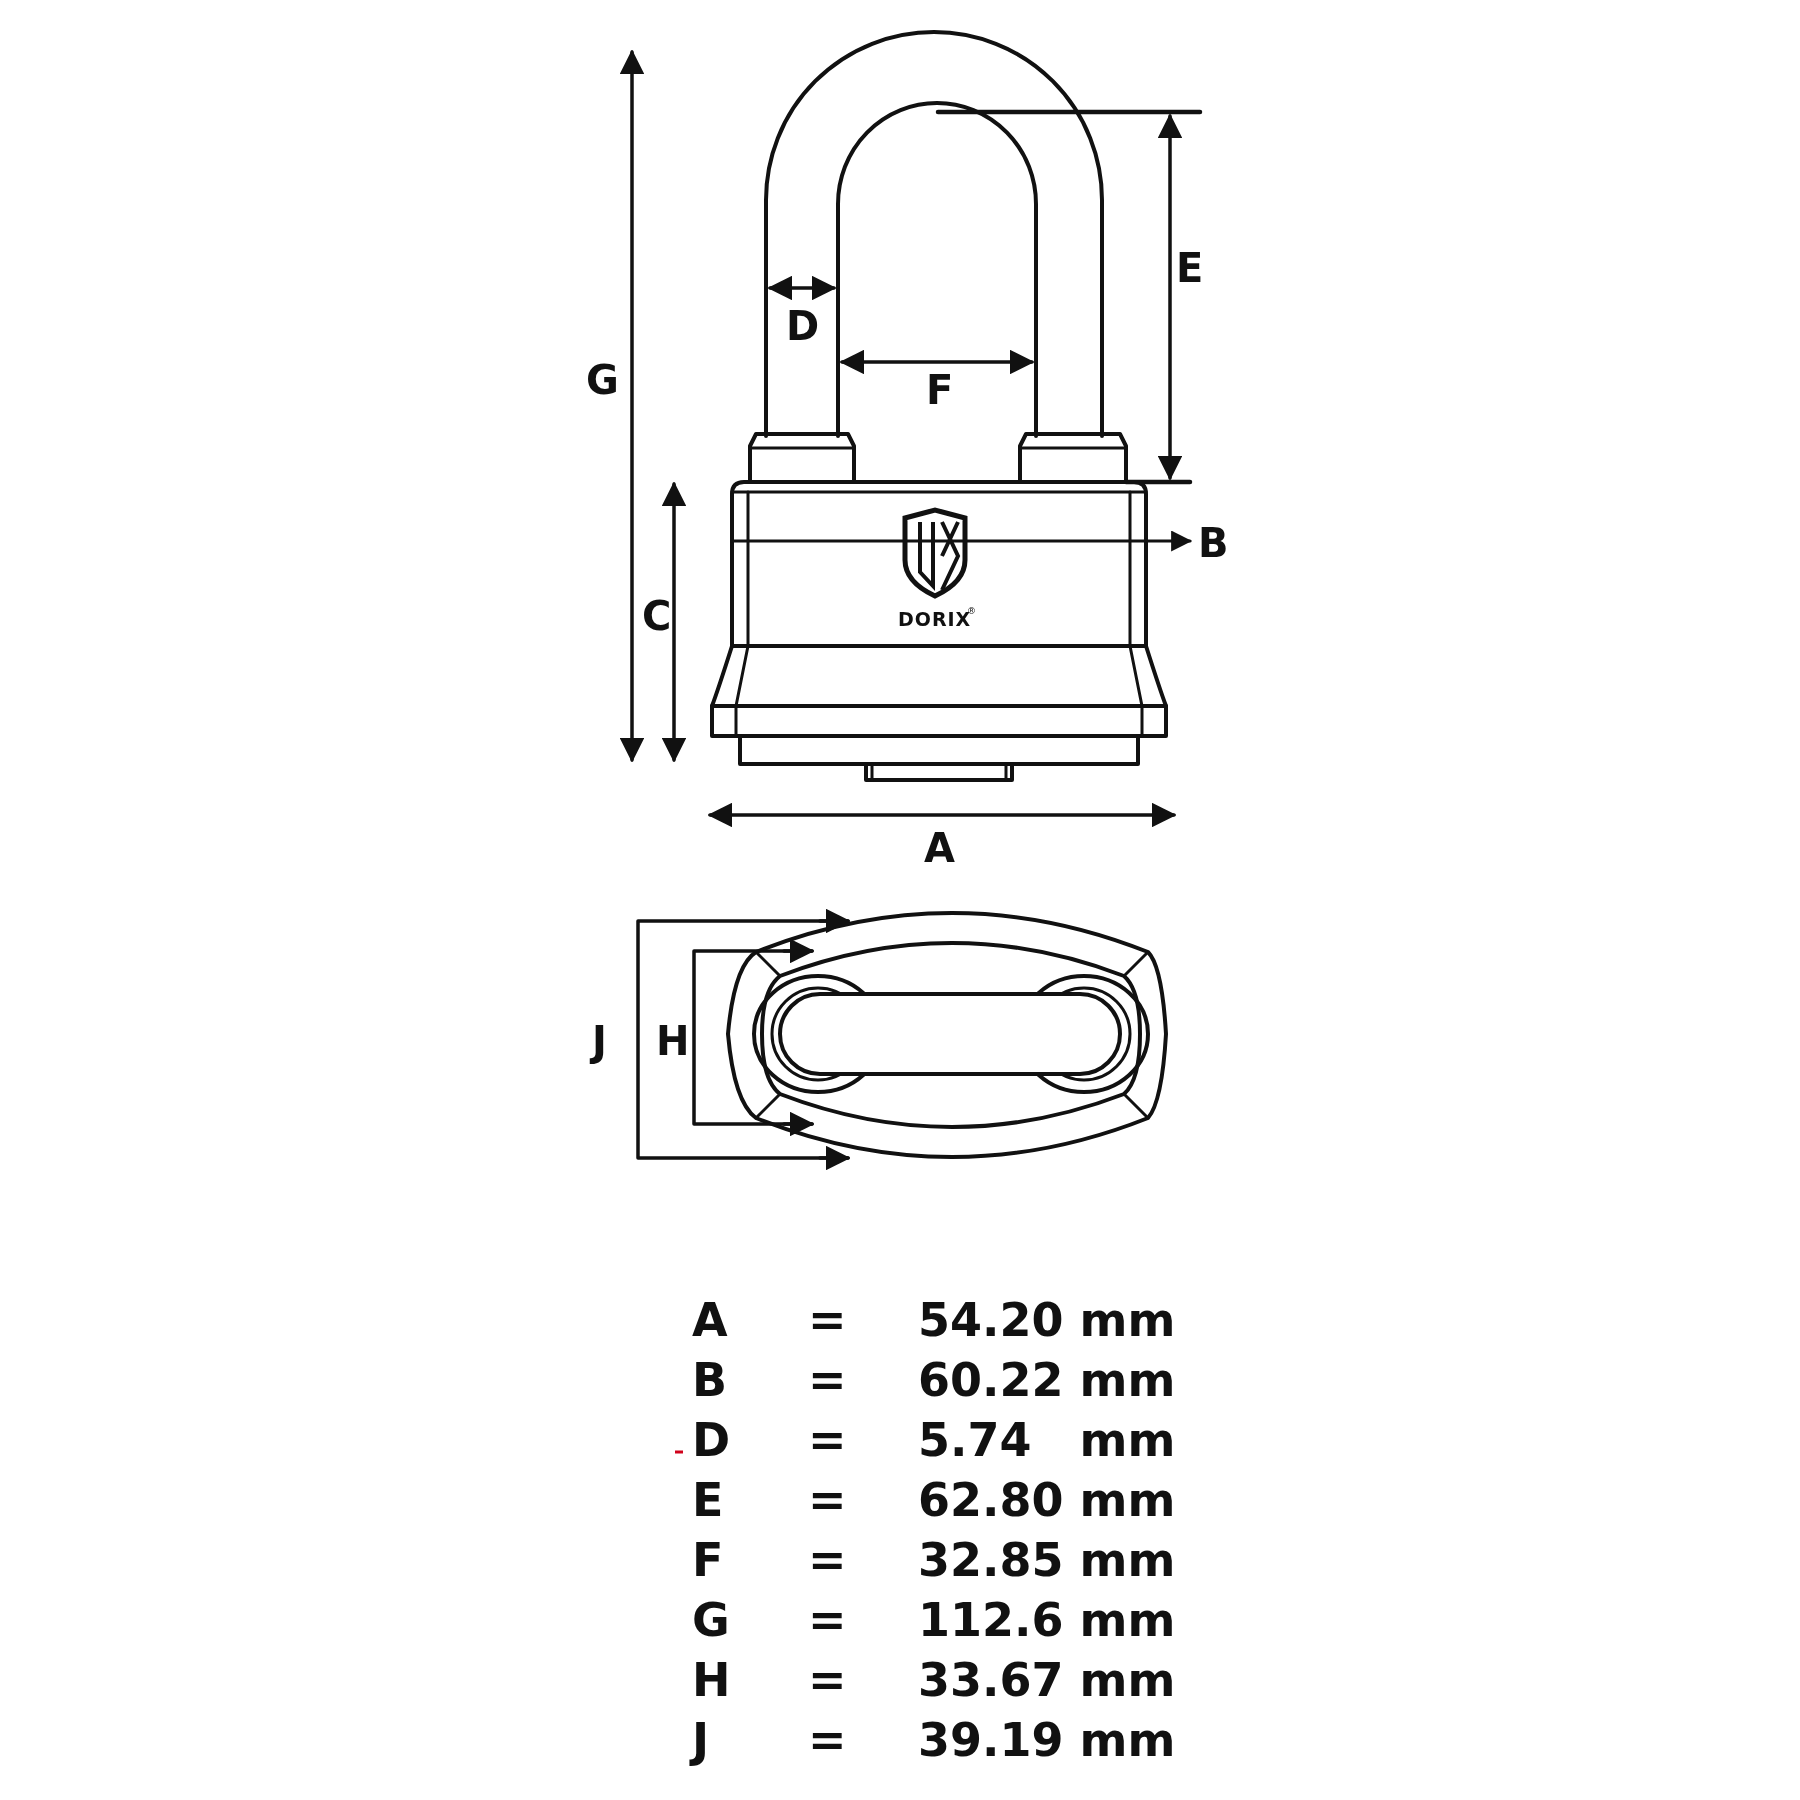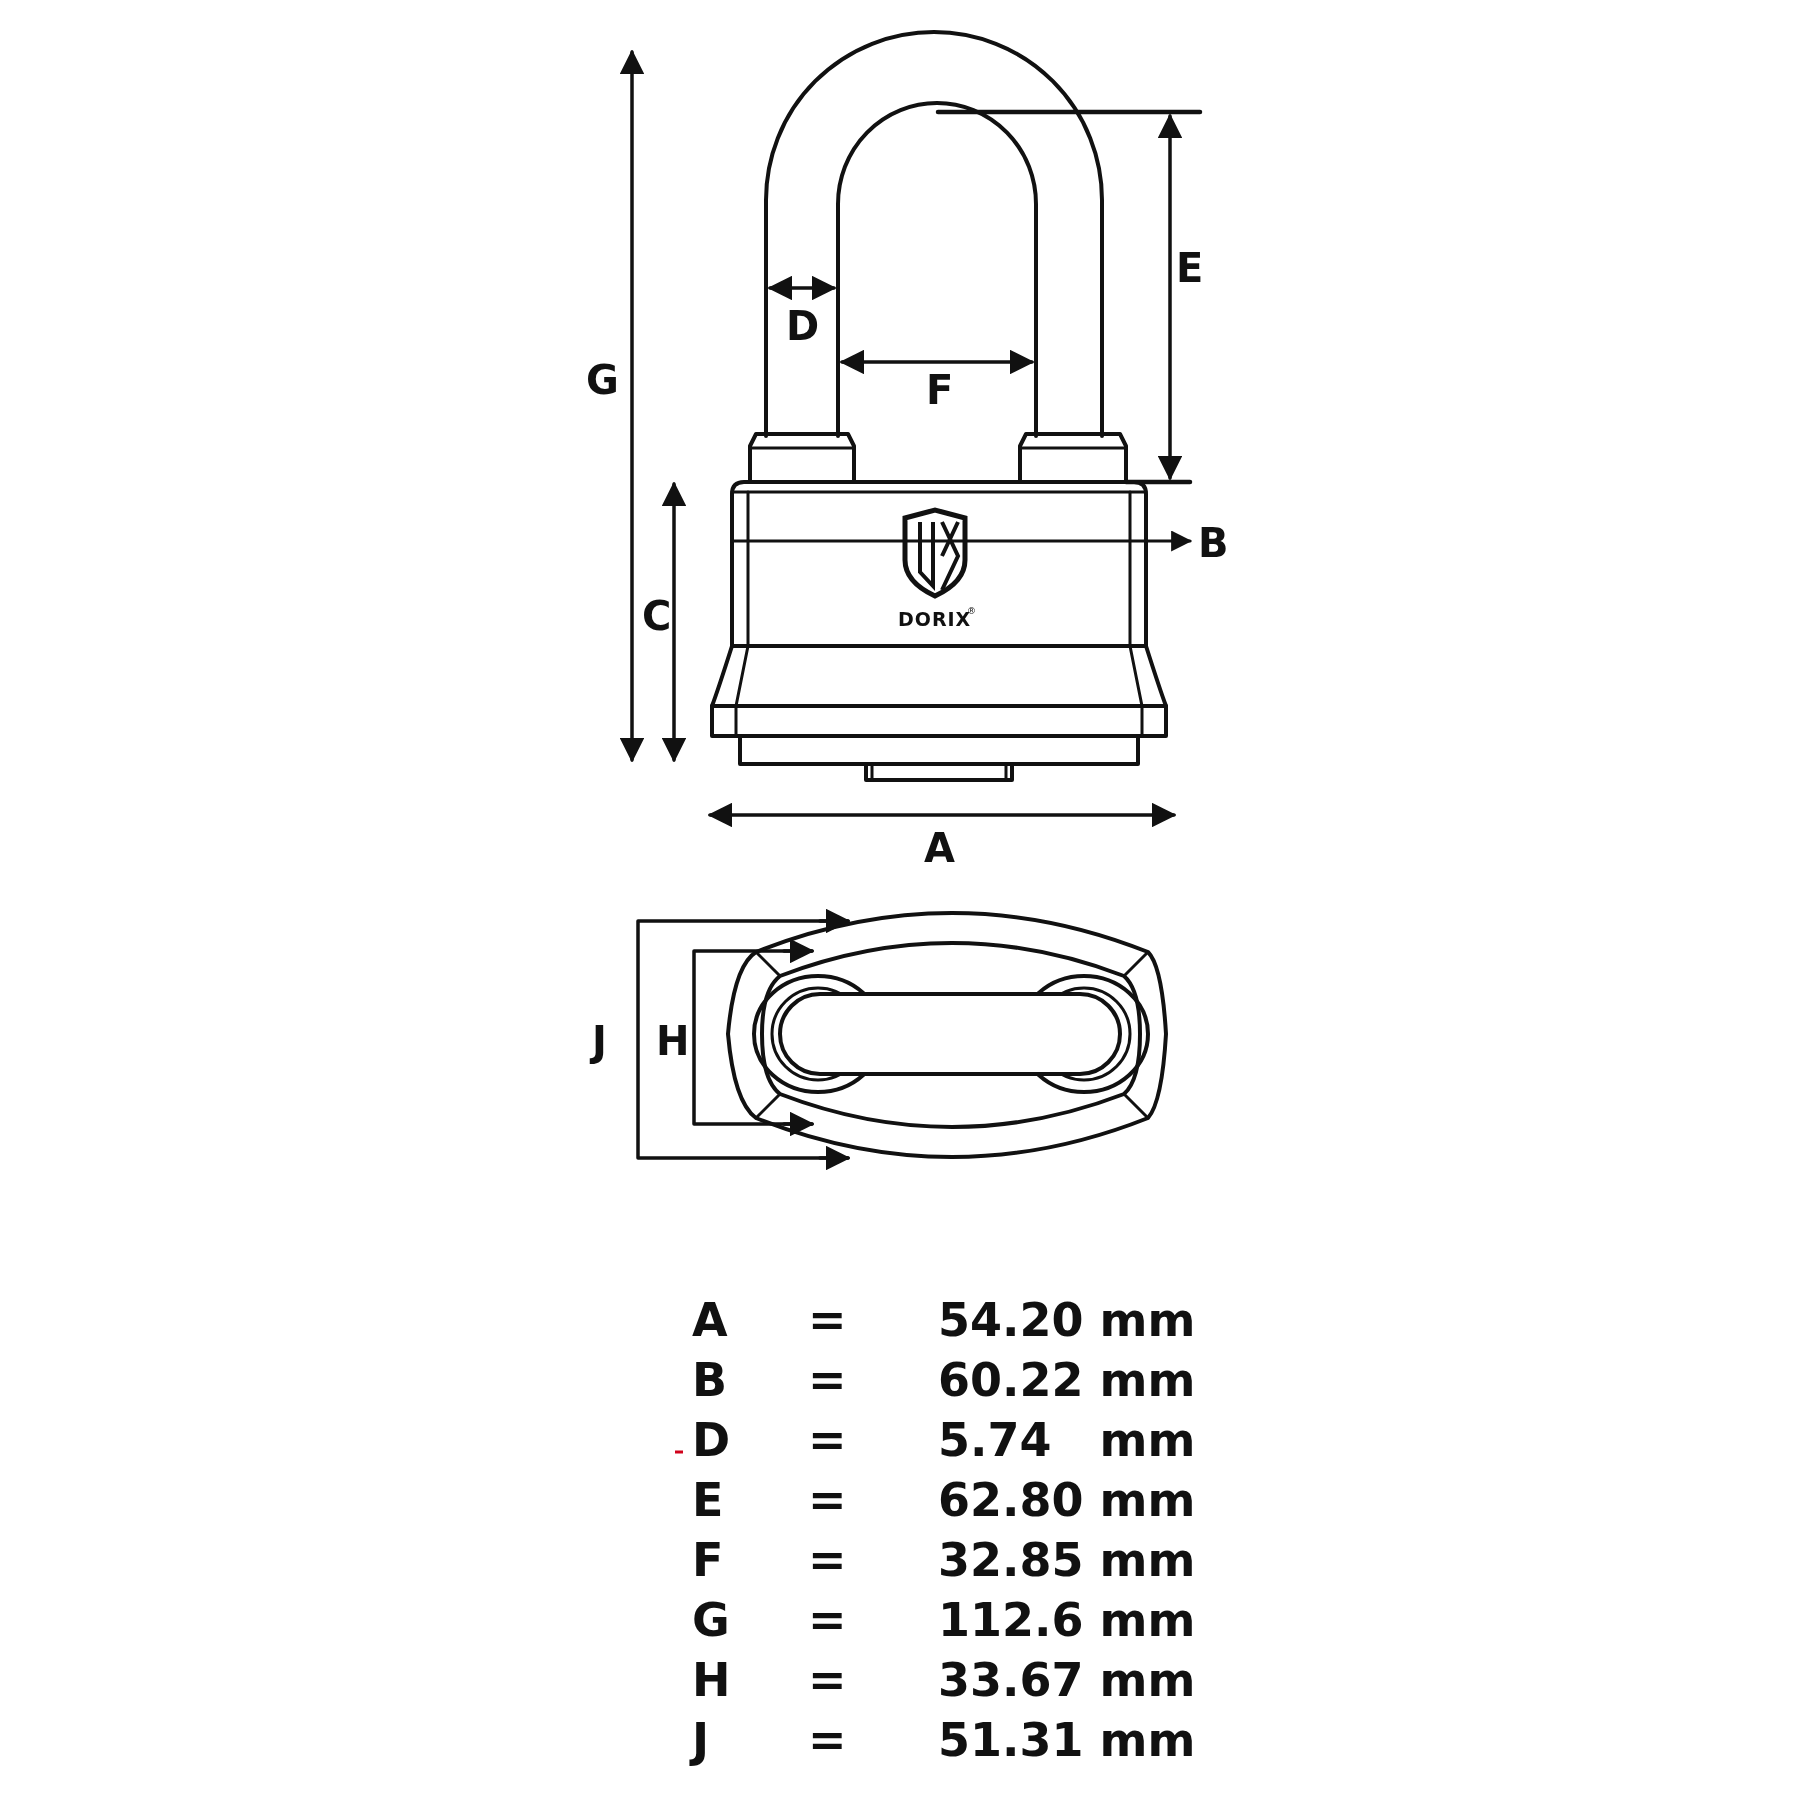--- a/index.html
+++ b/index.html
@@ -6,21 +6,21 @@
   body { width: 1800px; height: 1800px; position: relative; overflow: hidden;
          font-family: "DejaVu Sans", "Liberation Sans", sans-serif; color: #111; }
   #drawing { position: absolute; left: 0; top: 0; width: 1800px; height: 1800px; }
   .dim-label { font-family: "DejaVu Sans", sans-serif; font-weight: bold; font-size: 40px; fill: #111; }
   .logo-text { font-family: "DejaVu Sans", sans-serif; font-weight: bold; font-size: 19px; fill: #111; letter-spacing: 1px; }
   #spec-table { position: absolute; left: 680px; top: 1290px; width: 520px; }
   .spec-row { position: relative; height: 60px; font-family: "DejaVu Sans", sans-serif;
               font-weight: bold; font-size: 46px; line-height: 60px; color: #111; }
   .spec-key { position: absolute; left: 12px; }
   .spec-eq  { position: absolute; left: 128px; }
-  .spec-val { position: absolute; left: 258px; white-space: pre; }
+  .spec-val { position: absolute; left: 238px; white-space: pre; }
 </style>
 </head>
 <body>
 
 <svg id="drawing" viewBox="0 0 1800 1800" xmlns="http://www.w3.org/2000/svg">
   <defs>
     <marker id="ah" viewBox="0 0 10 10" refX="9" refY="5" markerWidth="7" markerHeight="7" orient="auto-start-reverse">
       <path d="M0,0 L10,5 L0,10 z" fill="#111"></path>
     </marker>
   </defs>
@@ -157,15 +157,15 @@
     <span class="spec-val">112.6 mm</span>
   </div>
   <div class="spec-row">
     <span class="spec-key">H</span>
     <span class="spec-eq">=</span>
     <span class="spec-val">33.67 mm</span>
   </div>
   <div class="spec-row">
     <span class="spec-key">J</span>
     <span class="spec-eq">=</span>
-    <span class="spec-val">51.31 mm</span>
+    <span class="spec-val">39.19 mm</span>
   </div>
 </div>
 
 </body></html>

